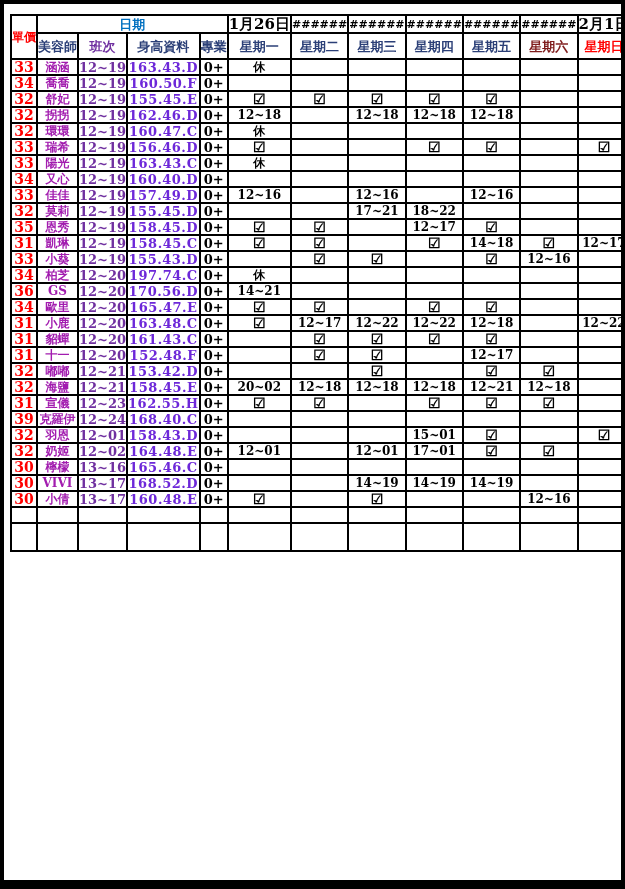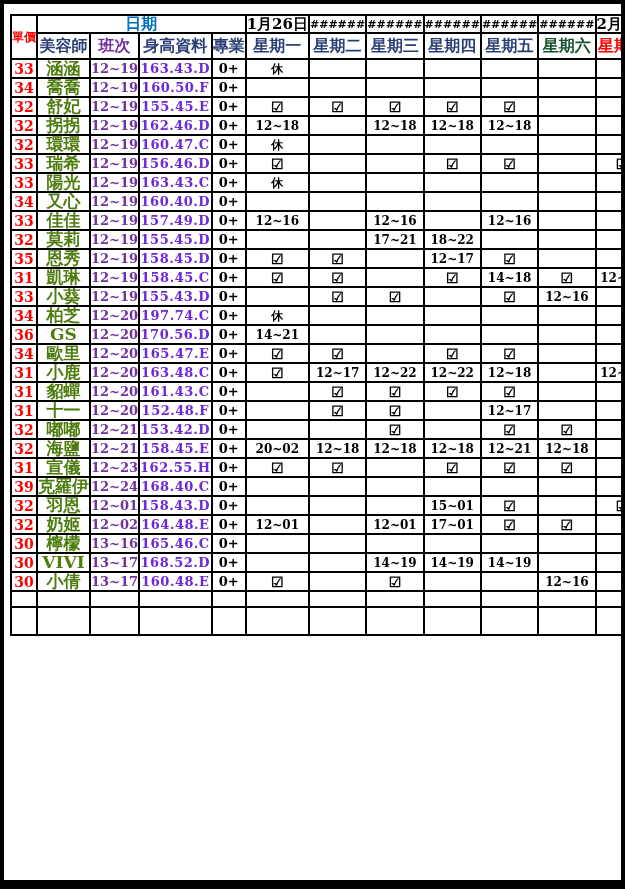--- a/index.html
+++ b/index.html
@@ -46,27 +46,27 @@
   tr.r-date{height:18px}
   tr.r-days{height:26px}
   tbody tr{height:14px}
   tbody tr.er1{height:16px}
   tbody tr.er2{height:28px}
 
   .t-red{color:#FF0000}
   .t-blue{color:#0070C0}
   .t-navy{color:#2B3F77}
   .t-purple{color:#7030A0}
-  .t-green{color:#14532d}
+  .t-green{color:#7f1d1d}
 
-  th{font-size:16px}
+  th{font-size:13px}
   .hash{font-size:11px;letter-spacing:0px;color:#000}
   .date-cell{font-size:15px;color:#000}
   .c-price{font-size:14px;color:#FF0000}
-  .c-name{font-size:17px;color:#4d7c0f}
+  .c-name{font-size:12px;color:#a21caf}
   .c-shift{font-size:13px;color:#7030A0}
   .c-info{font-size:13px;color:#6d28d9;letter-spacing:0.5px}
   .c-pro{font-size:13px;color:#000}
   .c-day{font-size:12px;color:#000}
   .c-day.check{font-size:14px}
   .hdr-price{font-size:12px}
 </style>
 </head>
 <body>
 

